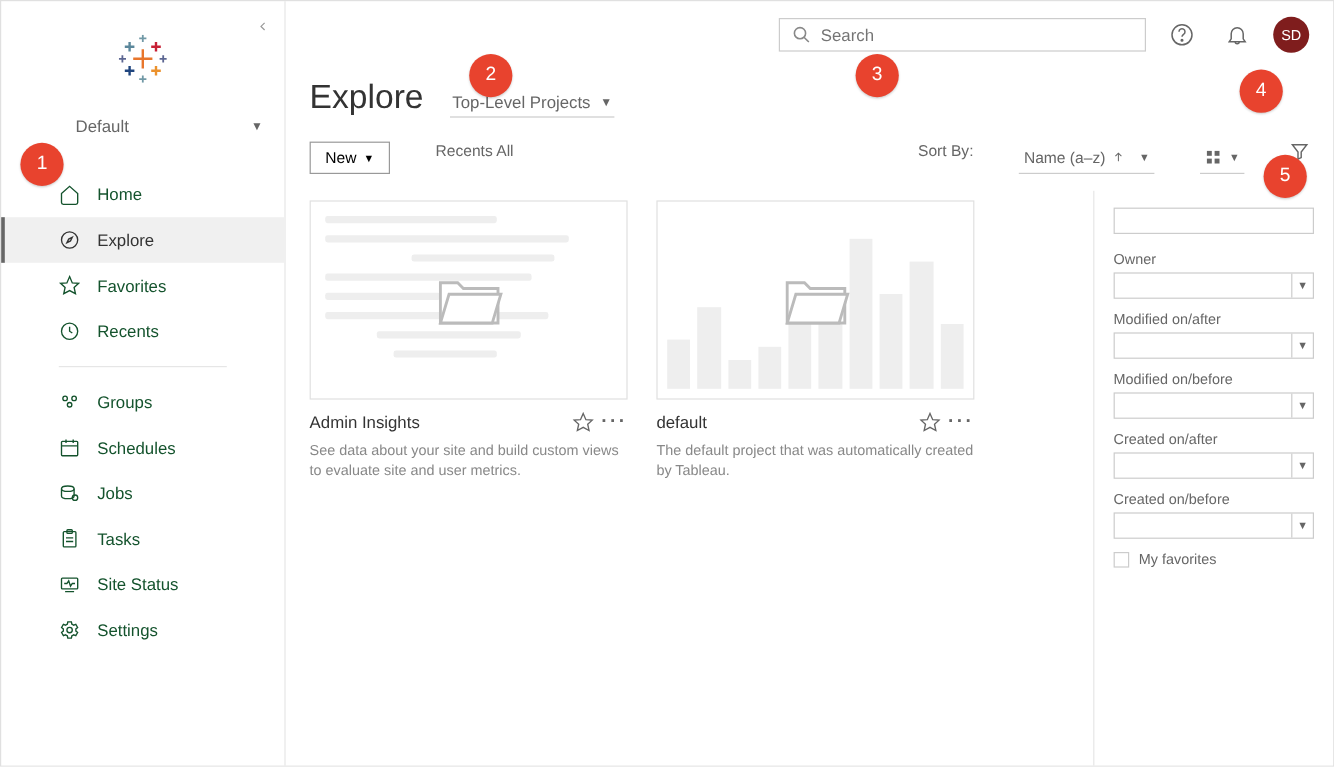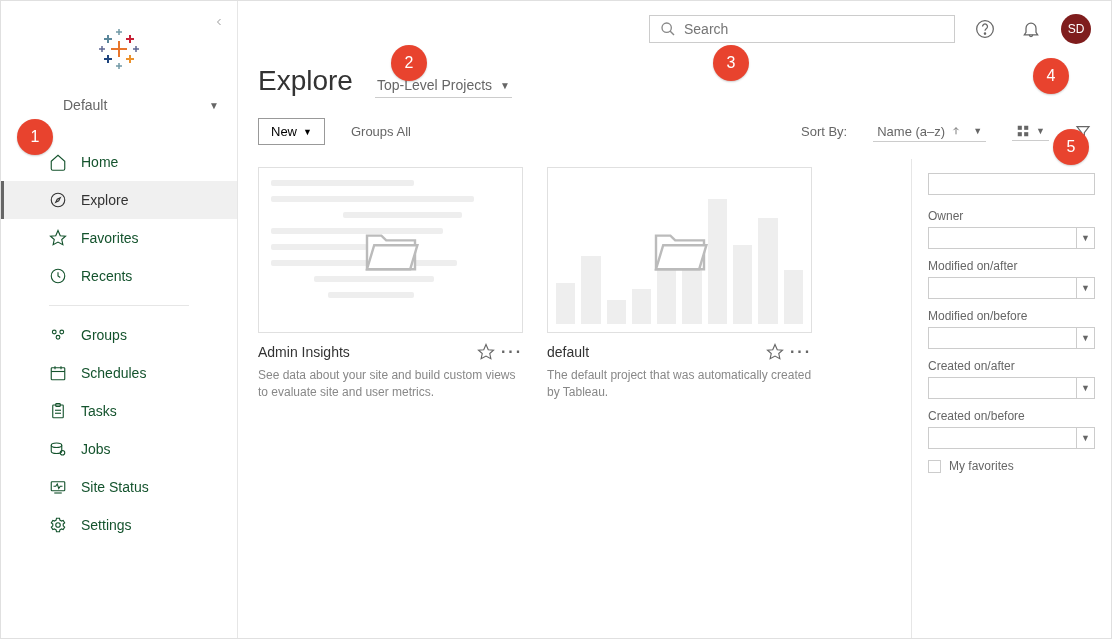--- a/index.html
+++ b/index.html
@@ -24,21 +24,21 @@
 .spacer { flex: 1; }
 .search-box { display: flex; align-items: flex-start; border: 1px solid #ccc; width: 306px; padding: 5px 10px; gap: 8px; }
 .search-box input { border: none; outline: none; flex: 1; font-size: 14px; background: transparent; }
 .icon-btn { width: 32px; height: 32px; display: flex; align-items: center; justify-content: center; color: #666; cursor: pointer; }
 .avatar { width: 30px; height: 30px; border-radius: 50%; background: #7f1d1d; color: #fff; display: flex; align-items: center; justify-content: center; font-size: 12px; font-weight: 500; cursor: pointer; }
 
 .title-row { display: flex; align-items: baseline; gap: 22px; padding: 8px 20px 12px 20px; }
 .page-title { font-size: 28px; font-weight: 400; color: #333; }
 .content-type-selector { display: flex; align-items: center; gap: 8px; color: #666; font-size: 14px; border-bottom: 1px solid #ccc; padding: 4px 2px; cursor: pointer; }
 
-.toolbar-row { display: flex; align-items: center; padding: 8px 20px 14px; gap: 26px; font-size: 13px; color: #666; }
+.toolbar-row { display: flex; padding: 8px 20px 14px; gap: 38px; font-size: 13px; color: #666; }
 .new-btn { border: 1px solid #999; background: #fff; padding: 5px 12px; display: flex; align-items: center; gap: 6px; cursor: pointer; font-size: 13px; }
 .select-all { cursor: pointer; }
 .sort-label { color: #666; }
 .sort-selector { display: flex; align-items: center; gap: 6px; border-bottom: 1px solid #ccc; padding: 2px 4px; cursor: pointer; }
 .view-toggle { display: flex; align-items: center; gap: 6px; border-bottom: 1px solid #ccc; padding: 2px 4px; cursor: pointer; }
 .filter-toggle { cursor: pointer; }
 
 .content-row { display: flex; flex: 1; }
 .cards-area { flex: 1; display: flex; gap: 24px; padding: 8px 20px; align-items: flex-start; }
 .card { width: 265px; }
@@ -159,34 +159,34 @@
         <svg viewBox="0 0 24 24" fill="none" stroke="currentColor" stroke-width="1.5">
             <rect x="3" y="5" width="18" height="16" rx="1"></rect>
             <line x1="3" y1="10" x2="21" y2="10"></line>
             <line x1="8" y1="3" x2="8" y2="7"></line>
             <line x1="16" y1="3" x2="16" y2="7"></line>
           </svg>
         <span>Schedules</span>
       </li>
       <li class="nav-item">
         <svg viewBox="0 0 24 24" fill="none" stroke="currentColor" stroke-width="1.5">
+            <ellipse cx="10" cy="7" rx="7" ry="3"></ellipse>
+            <path d="M3 7v8c0 1.7 3 3 7 3s7-1.3 7-3V7"></path>
+            <circle cx="18" cy="17" r="3"></circle>
+          </svg>
+        <span>Jobs</span>
+      </li>
+      <li class="nav-item">
+        <svg viewBox="0 0 24 24" fill="none" stroke="currentColor" stroke-width="1.5">
             <rect x="5" y="4" width="14" height="17" rx="1"></rect>
             <rect x="9" y="2" width="6" height="4" rx="1"></rect>
             <line x1="8" y1="11" x2="16" y2="11"></line>
             <line x1="8" y1="15" x2="16" y2="15"></line>
           </svg>
         <span>Tasks</span>
-      </li>
-      <li class="nav-item">
-        <svg viewBox="0 0 24 24" fill="none" stroke="currentColor" stroke-width="1.5">
-            <ellipse cx="10" cy="7" rx="7" ry="3"></ellipse>
-            <path d="M3 7v8c0 1.7 3 3 7 3s7-1.3 7-3V7"></path>
-            <circle cx="18" cy="17" r="3"></circle>
-          </svg>
-        <span>Jobs</span>
       </li>
       <li class="nav-item">
         <svg viewBox="0 0 24 24" fill="none" stroke="currentColor" stroke-width="1.5">
             <rect x="3" y="5" width="18" height="12" rx="1"></rect>
             <line x1="7" y1="20" x2="17" y2="20"></line>
             <polyline points="6 11 9 11 11 8 13 14 15 11 18 11"></polyline>
           </svg>
         <span>Site Status</span>
       </li>
       <li class="nav-item">
@@ -231,21 +231,21 @@
         <span>Top-Level Projects</span>
         <span style="font-size:10px;">▼</span>
       </div>
     </div>
 
     <div class="toolbar-row">
       <button class="new-btn">
         <span>New</span>
         <span style="font-size:9px;">▼</span>
       </button>
-      <span class="select-all">Groups All</span>
+      <span class="select-all">Recents All</span>
       <div class="spacer"></div>
       <span class="sort-label">Sort By:</span>
       <div class="sort-selector">
         <span>Name (a–z)</span>
         <svg width="10" height="10" viewBox="0 0 24 24" fill="none" stroke="currentColor" stroke-width="2">
             <line x1="12" y1="20" x2="12" y2="4"></line>
             <polyline points="6 10 12 4 18 10"></polyline>
           </svg>
         <span style="font-size:9px;margin-left:6px;">▼</span>
       </div>

